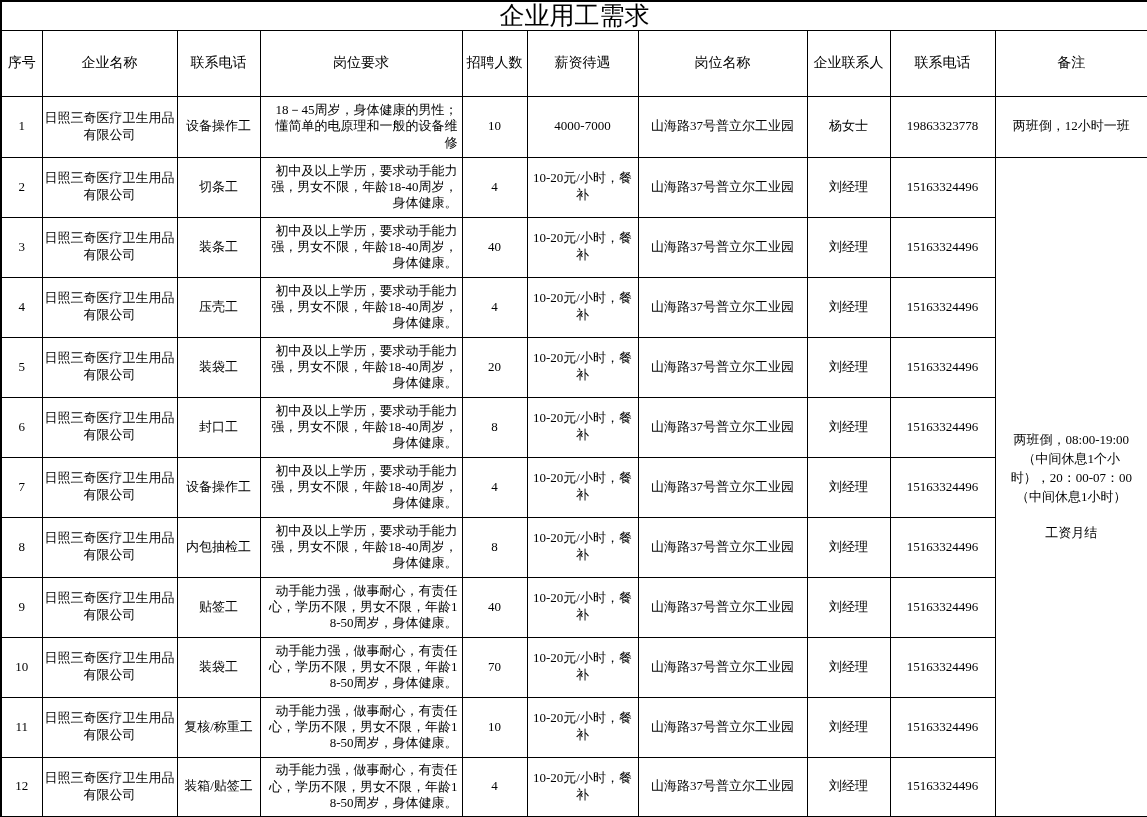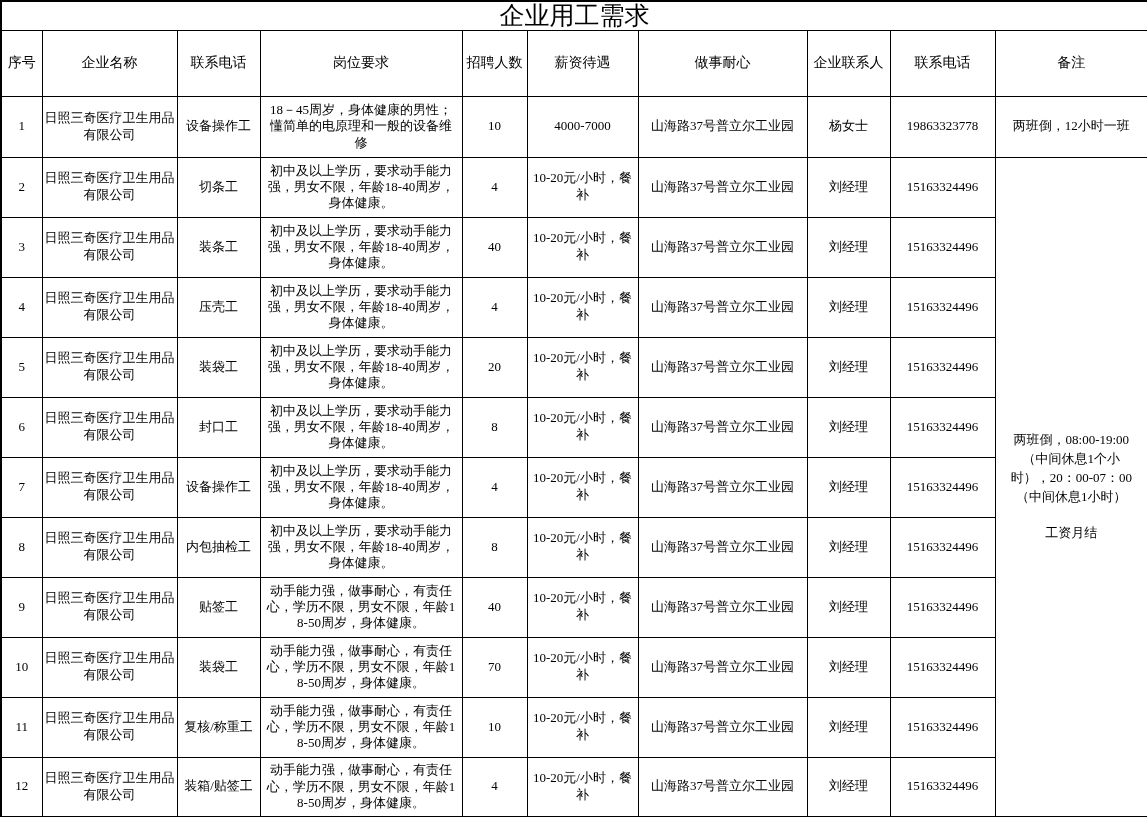--- a/index.html
+++ b/index.html
@@ -41,21 +41,21 @@
     margin-top: 12px;
   }
   .job-table td {
     font-size: 13px;
     text-align: center;
     vertical-align: middle;
     padding: 1px 2px;
     line-height: 1.3;
   }
   .job-table td.req {
-    text-align: center;
+    text-align: right;
     padding: 1px 4px;
     line-height: 1.25;
   }
   .job-table tbody tr {
     height: 60px;
   }
   .job-table tbody tr.first-row {
     height: 61px;
   }
   td.remark-merged {
@@ -87,21 +87,21 @@
     <tr>
       <th class="title-cell" colspan="10">企业用工需求</th>
     </tr>
     <tr>
       <th class="header-cell">序号</th>
       <th class="header-cell">企业名称</th>
       <th class="header-cell">联系电话</th>
       <th class="header-cell">岗位要求</th>
       <th class="header-cell">招聘人数</th>
       <th class="header-cell">薪资待遇</th>
-      <th class="header-cell">做事耐心</th>
+      <th class="header-cell">岗位名称</th>
       <th class="header-cell">企业联系人</th>
       <th class="header-cell">联系电话</th>
       <th class="header-cell">备注</th>
     </tr>
   </thead>
   <tbody>
       <tr class="first-row">
         <td>1</td>
         <td>日照三奇医疗卫生用品有限公司</td>
         <td>设备操作工</td>

